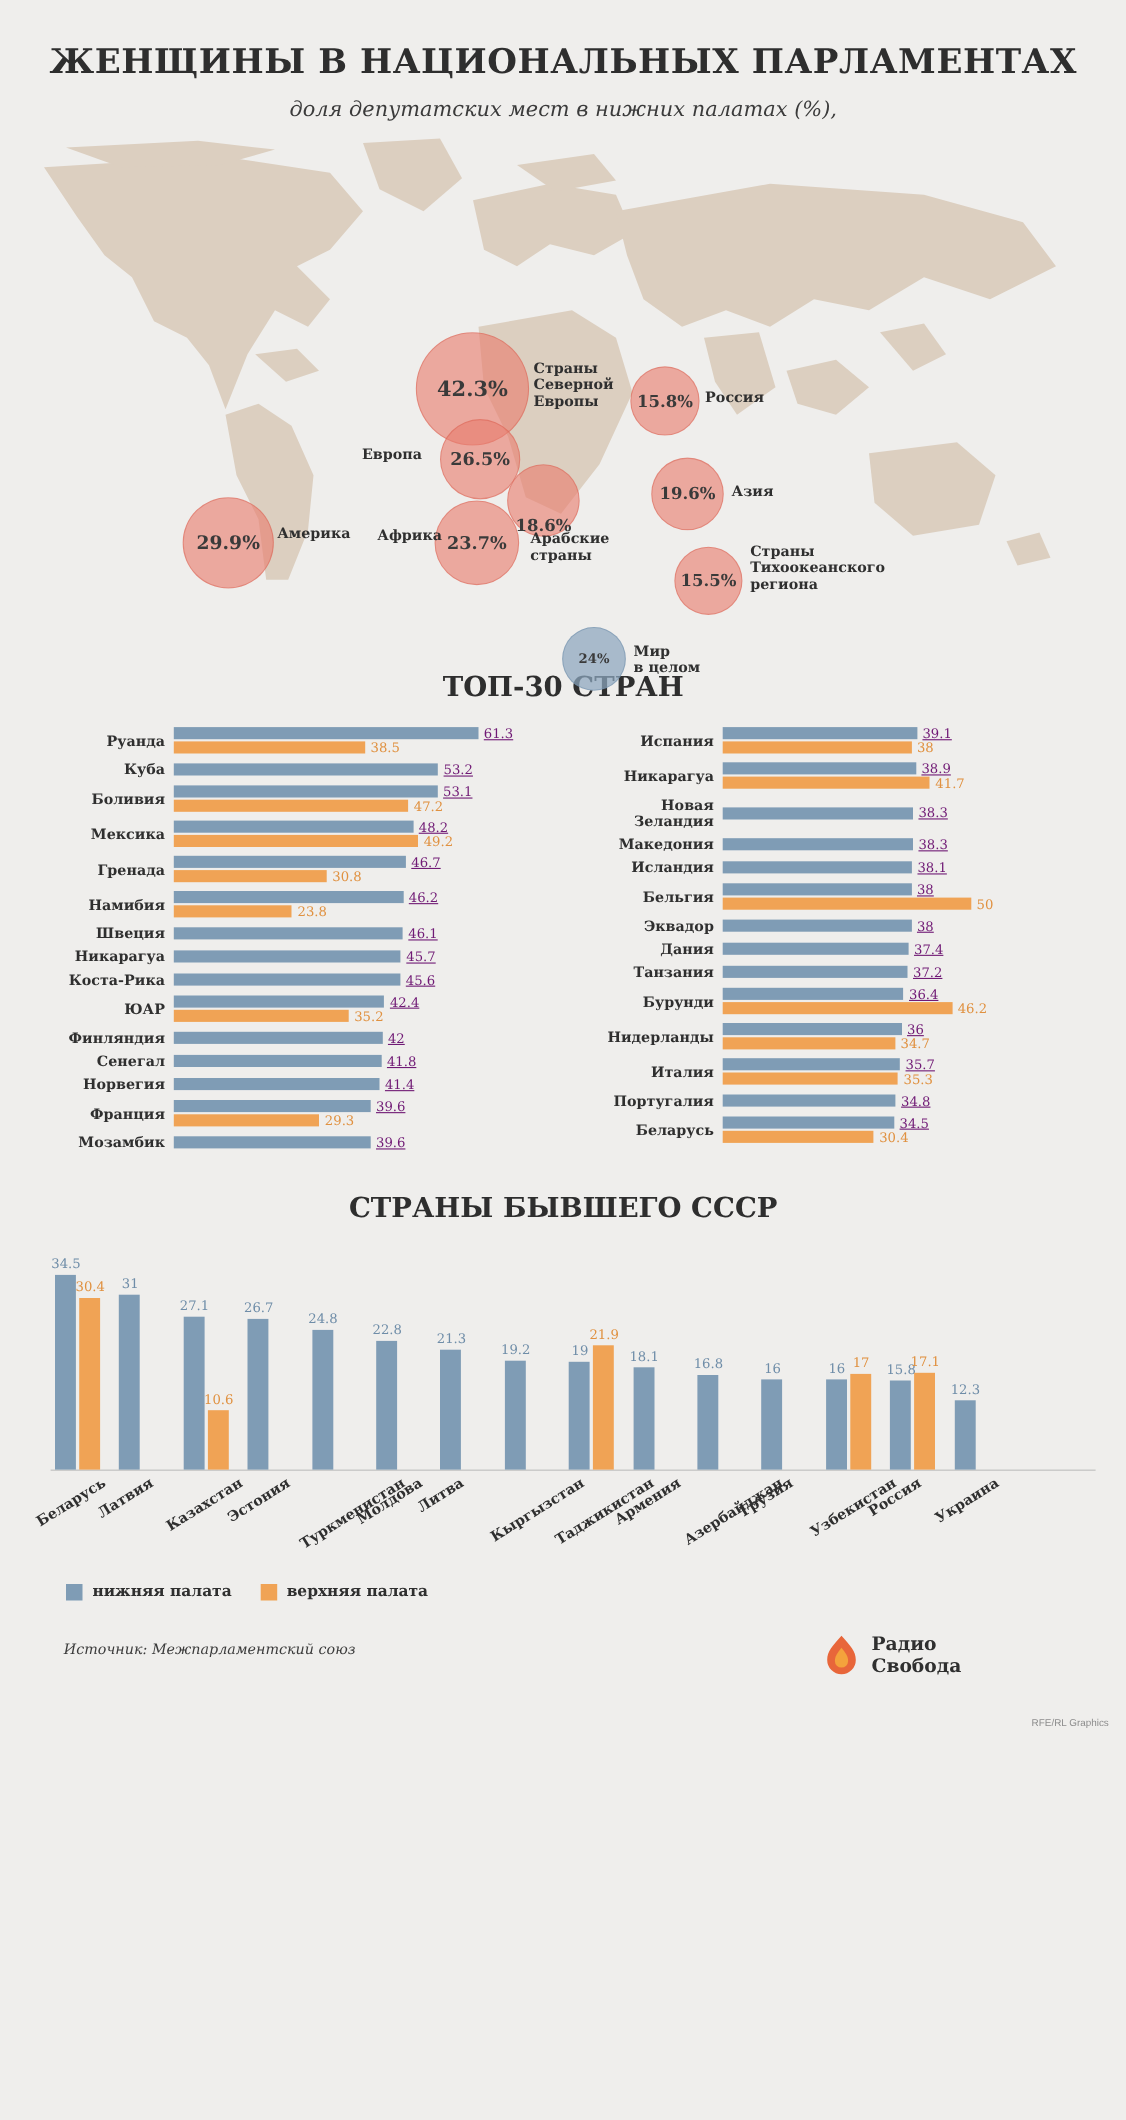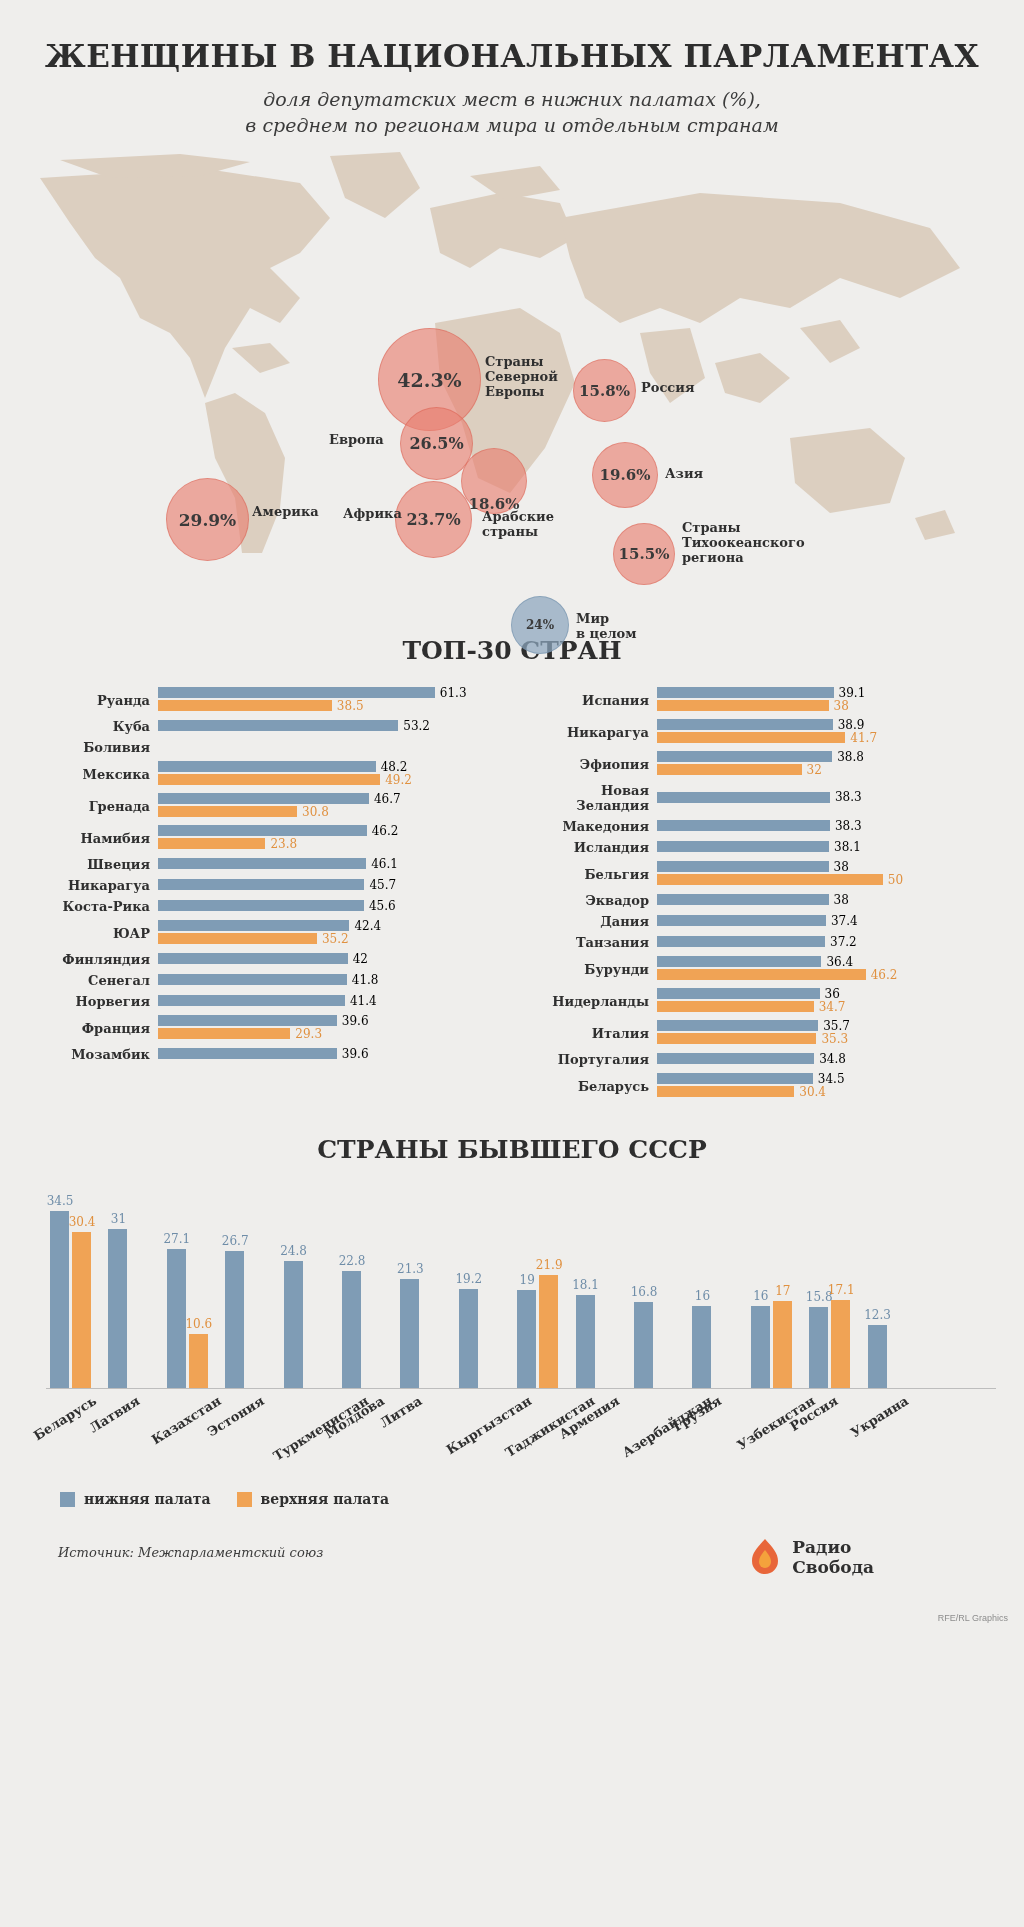--- a/index.html
+++ b/index.html
@@ -88,21 +88,21 @@
   .barline{display:flex;align-items:center;height:11px;margin-bottom:2px;}
   .bar{height:11px;}
   .bar.lower{background:#7f9cb5;}
   .bar.upper{background:#f0a355;}
   .val{
     font-family:"DejaVu Serif", serif;
     font-size:12px;
     margin-left:5px;
     white-space:nowrap;
   }
-  .val.lower{color:#000000;}
+  .val.lower{color:#701a75;text-decoration:underline;}
   .val.upper{color:#e09140;}
 
   
   .ussr{margin-top:14px;position:relative;}
   .ussr-plot{
     position:relative;
     height:200px;
     margin:24px 28px 0 46px;
     border-bottom:1px solid #bdbdbd;
   }
@@ -182,21 +182,20 @@
 </style>
 </head>
 <body>
 
 <div class="page">
 
   <div class="header">
     <div class="title">ЖЕНЩИНЫ В НАЦИОНАЛЬНЫХ ПАРЛАМЕНТАХ</div>
     <div class="subtitle">
       <div>доля депутатских мест в нижних палатах (%),</div>
-      <div>в среднем по регионам мира и отдельным странам</div>
     </div>
   </div>
 
   <div class="map-wrap">
     <svg class="map-svg" width="1024" height="410" viewBox="0 0 1024 410">
       <g fill="#dccfc0">
 
         <path d="M40 30 L200 20 L300 35 L330 70 L300 105 L270 120 L300 150 L280 175 L250 160 L225 200 L205 250 L190 210 L170 185 L140 170 L120 130 L95 110 L70 75 Z"></path>
         <path d="M60 12 L180 6 L250 14 L200 28 L110 30 Z"></path>
 
@@ -294,20 +293,30 @@
           <div class="name">Куба</div>
           <div class="bars">
             <div class="barline">
               <div class="bar lower" style="width: 240.258px;"></div>
               <span class="val lower">53.2</span>
             </div>
           </div>
         </div>
         <div class="row">
           <div class="name">Боливия</div>
+          <div class="bars">
+            <div class="barline">
+              <div class="bar lower" style="width: 239.806px;"></div>
+              <span class="val lower">53.1</span>
+            </div>
+            <div class="barline">
+              <div class="bar upper" style="width: 213.161px;"></div>
+              <span class="val upper">47.2</span>
+            </div>
+          </div>
         </div>
         <div class="row">
           <div class="name">Мексика</div>
           <div class="bars">
             <div class="barline">
               <div class="bar lower" style="width: 217.677px;"></div>
               <span class="val lower">48.2</span>
             </div>
             <div class="barline">
               <div class="bar upper" style="width: 222.194px;"></div>
@@ -448,33 +457,20 @@
         <div class="row">
           <div class="name">Никарагуа</div>
           <div class="bars">
             <div class="barline">
               <div class="bar lower" style="width: 175.677px;"></div>
               <span class="val lower">38.9</span>
             </div>
             <div class="barline">
               <div class="bar upper" style="width: 188.323px;"></div>
               <span class="val upper">41.7</span>
-            </div>
-          </div>
-        </div>
-        <div class="row">
-          <div class="name">Эфиопия</div>
-          <div class="bars">
-            <div class="barline">
-              <div class="bar lower" style="width: 175.226px;"></div>
-              <span class="val lower">38.8</span>
-            </div>
-            <div class="barline">
-              <div class="bar upper" style="width: 144.516px;"></div>
-              <span class="val upper">32</span>
             </div>
           </div>
         </div>
         <div class="row">
           <div class="name">Новая Зеландия</div>
           <div class="bars">
             <div class="barline">
               <div class="bar lower" style="width: 172.968px;"></div>
               <span class="val lower">38.3</span>
             </div>

